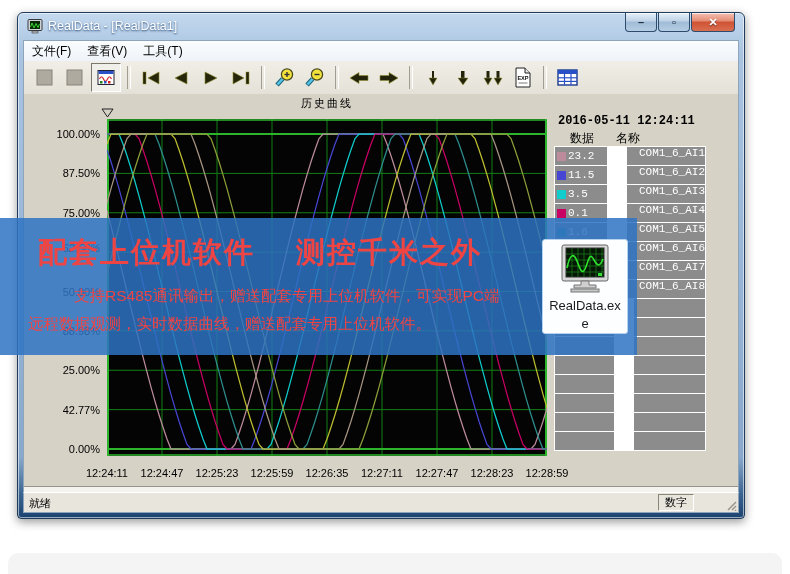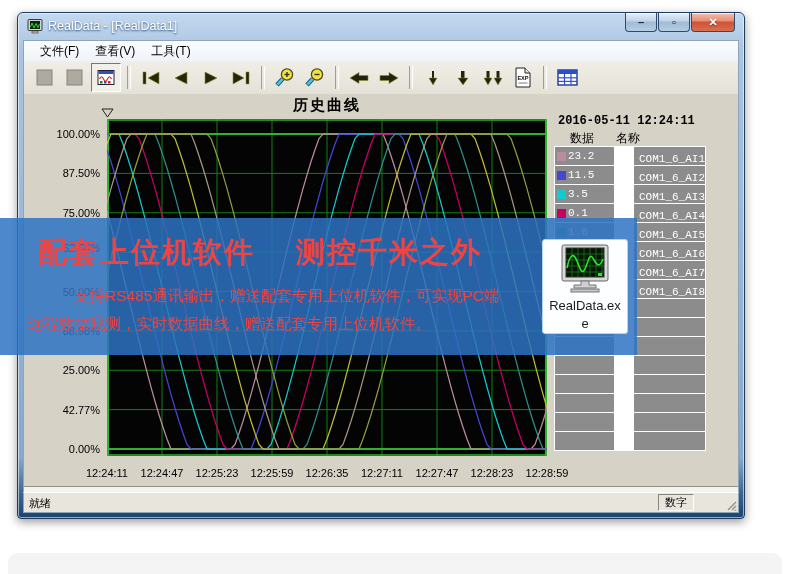--- a/index.html
+++ b/index.html
@@ -19,52 +19,52 @@
     display:flex;align-items:center;justify-content:center;margin-left:1px;
     background:linear-gradient(#e6f0fa,#bed2e6 45%,#9fbbd6 50%,#b6cde3);color:#17293c;
     font-size:11px;font-weight:bold;box-shadow:inset 0 1px 0 rgba(255,255,255,.7);}
   .cap-min,.cap-max{width:30px;}
   .cap-close{width:42px;background:linear-gradient(#f6c0b2,#e38a72 45%,#cf5233 50%,#d96f50);color:#fff;text-shadow:0 1px 1px rgba(0,0,0,.5);}
   .cap-glyph{line-height:1;}
 
   
   .menubar{position:absolute;left:5px;top:27px;right:5px;height:21px;
     background:linear-gradient(#fbfdfe,#eef3f9);border:1px solid #8ea4bb;border-bottom:1px solid #c9d2dc;
-    display:flex;align-items:center;padding-left:8px;}
+    display:flex;align-items:center;padding-left:0;}
   .menu-item{font-size:12px;color:#000;padding:2px 8px;}
 
   
   .toolbar{position:absolute;left:5px;top:48px;right:5px;height:33px;
     background:linear-gradient(#f1eee7,#e4e1d8);border-left:1px solid #8ea4bb;border-right:1px solid #8ea4bb;
     border-bottom:1px solid #b3afa4;display:flex;align-items:center;padding-left:7px;gap:2px;}
   .tbtn{width:28px;height:27px;display:flex;align-items:center;justify-content:center;}
   .tbtn.active{border:1px solid;border-color:#7b776d #ffffff #ffffff #7b776d;background:#f1efe9;}
   .tsep{width:2px;height:23px;margin:0 4px;border-left:1px solid #a29d92;border-right:1px solid #fff;}
 
   
   .client{position:absolute;left:5px;top:81px;right:5px;bottom:24px;background:#d6d2c6;
     border-left:1px solid #8ea4bb;border-right:1px solid #8ea4bb;overflow:hidden;}
   .chart-title{position:absolute;left:83px;top:2px;width:440px;text-align:center;
-    font-size:15px;font-weight:bold;color:#000;letter-spacing:2px;}
+    font-size:11px;font-weight:normal;color:#000;letter-spacing:2px;}
   .plot{position:absolute;left:83px;top:25px;width:440px;height:337px;background:#040404;}
   .cursor-marker{position:absolute;left:77px;top:14px;}
   .ylabel{position:absolute;left:4px;width:72px;text-align:right;font-size:11px;color:#000;}
   .xlabel{position:absolute;top:373px;width:62px;text-align:center;font-size:11px;color:#000;}
 
   
   .lg-timestamp{position:absolute;left:534px;top:20px;font-family:"Liberation Mono",monospace;
     font-size:12px;font-weight:bold;color:#000;white-space:nowrap;}
   .lg-header{position:absolute;left:530px;top:36px;width:150px;height:16px;font-size:12px;color:#000;}
   .lg-header .h1{position:absolute;left:16px;}
   .lg-header .h2{position:absolute;left:62px;}
   .lg-table{position:absolute;left:530px;top:52px;width:150px;background:#ffffff;padding:1px;}
   .lg-row{display:flex;height:18px;margin-bottom:1px;gap:18px;}
   .lg-row:last-child{margin-bottom:0;}
   .lg-c1{width:57px;background:#8c8c8c;display:flex;align-items:center;padding-left:2px;margin-right:2px;}
-  .lg-c2{flex:1;background:#8c8c8c;display:flex;align-items:flex-end;padding-left:3px;}
+  .lg-c2{flex:1;background:#8c8c8c;display:flex;align-items:flex-start;padding-left:10px;}
   .lg-swatch{width:9px;height:9px;flex:0 0 9px;}
   .lg-val,.lg-name{font-family:"Liberation Mono",monospace;font-size:11px;color:#fff;margin-left:2px;white-space:nowrap;}
 
   .hstrip{position:absolute;left:0;right:0;bottom:0;height:7px;background:#f5f3ee;border-top:1px solid #96928a;}
 
   
   .statusbar{position:absolute;left:5px;right:5px;bottom:5px;height:19px;background:#e8e5dd;
     border:1px solid #8ea4bb;border-top:1px solid #ffffff;font-size:11px;color:#000;}
   .status-left{position:absolute;left:5px;top:3px;}
   .status-cell{position:absolute;right:44px;top:1px;width:34px;height:15px;text-align:center;

